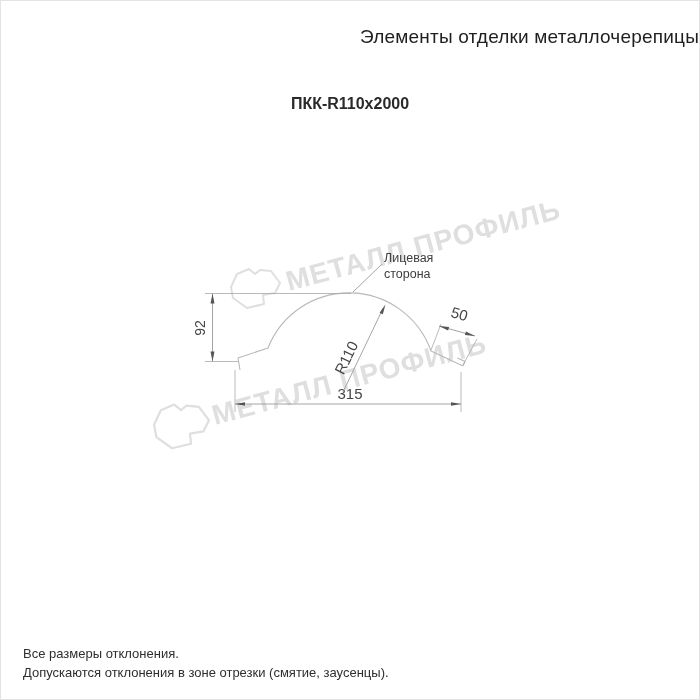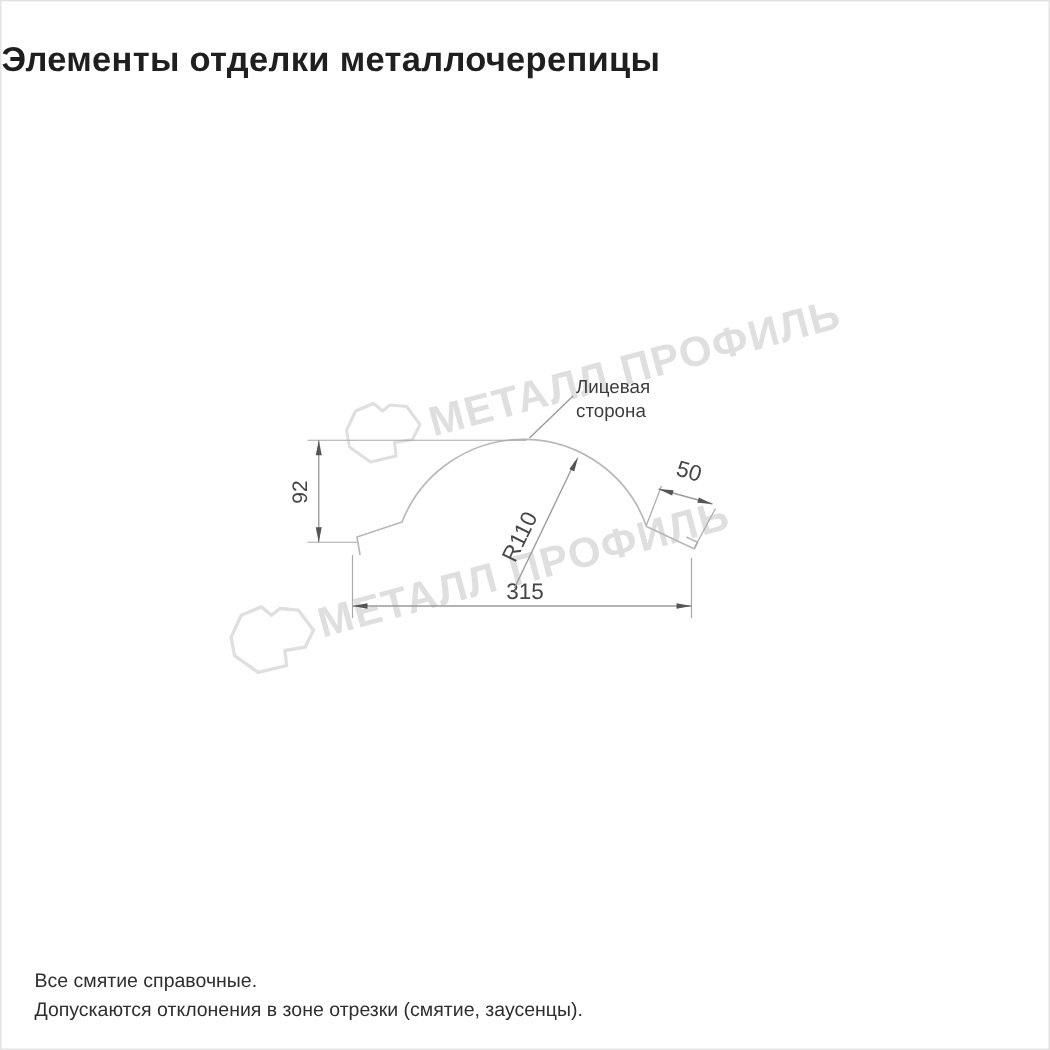--- a/index.html
+++ b/index.html
@@ -2,22 +2,22 @@
 <html><head>
 <meta charset="utf-8">
 <style>
   html,body{margin:0;padding:0;background:#fff;}
   #page{
     position:relative;width:698px;height:698px;background:#ffffff;
     border:1px solid #e3e3e3;overflow:hidden;
     font-family:"Liberation Sans", sans-serif;
   }
   .page-title{
-    position:absolute;top:25px;left:0;width:100%;text-align:left;
-    font-size:23px;font-weight:bold;color:#1f1f1f;letter-spacing:.2px;
+    position:absolute;top:25px;left:0;width:100%;text-align:right;
+    font-size:19px;font-weight:normal;color:#1f1f1f;letter-spacing:.2px;
   }
   .subtitle{
     position:absolute;top:94px;left:0;width:100%;text-align:center;
     font-size:16px;font-weight:bold;color:#2a2a2a;line-height:17px;
   }
   .drawing-svg{position:absolute;left:0;top:0;}
   .wm-text{font-size:28px;font-weight:bold;letter-spacing:1px;}
   .profile{fill:none;stroke:#b8b8b8;stroke-width:1.1;stroke-linejoin:round;}
   .dim-line{stroke:#9a9a9a;stroke-width:0.9;fill:none;}
   .ext-line{stroke:#a8a8a8;stroke-width:0.8;fill:none;}
@@ -32,20 +32,21 @@
   .note2{top:662px;}
 </style>
 </head>
 <body>
 
 <div id="page">
 
   <div class="page-title">Элементы отделки металлочерепицы</div>
 
   <div class="subtitle">
+    <div>ПКК-R110х2000</div>
   </div>
 
   <svg class="drawing-svg" width="698" height="698" viewBox="0 0 698 698" xmlns="http://www.w3.org/2000/svg">
 
     <defs>
       <path id="mp-logo" d="M 230,286 L 236,273 L 248,268 L 254,273 L 259,269 L 270,270 L 279,282
                            L 274,292 L 262,294 L 263,303 L 246,307 L 232,297 Z" fill="none" stroke-width="2" stroke-linejoin="round"></path>
     </defs>
 
     <use href="#mp-logo" stroke="#dfdfdf"></use>
@@ -89,16 +90,16 @@
       <text class="dim-text" transform="translate(350,359) rotate(-64)" text-anchor="middle">R110</text>
     </g>
 
     <g>
       <path class="dim-line" d="M 352,291 L 381,263"></path>
       <text class="label-text" x="383" y="261">Лицевая</text>
       <text class="label-text" x="383" y="277">сторона</text>
     </g>
   </svg>
 
-  <div class="footer-note note1">Все смятие справочные.</div>
+  <div class="footer-note note1">Все размеры отклонения.</div>
   <div class="footer-note note2">Допускаются отклонения в зоне отрезки (смятие, заусенцы).</div>
 
 </div>
 
 </body></html>

